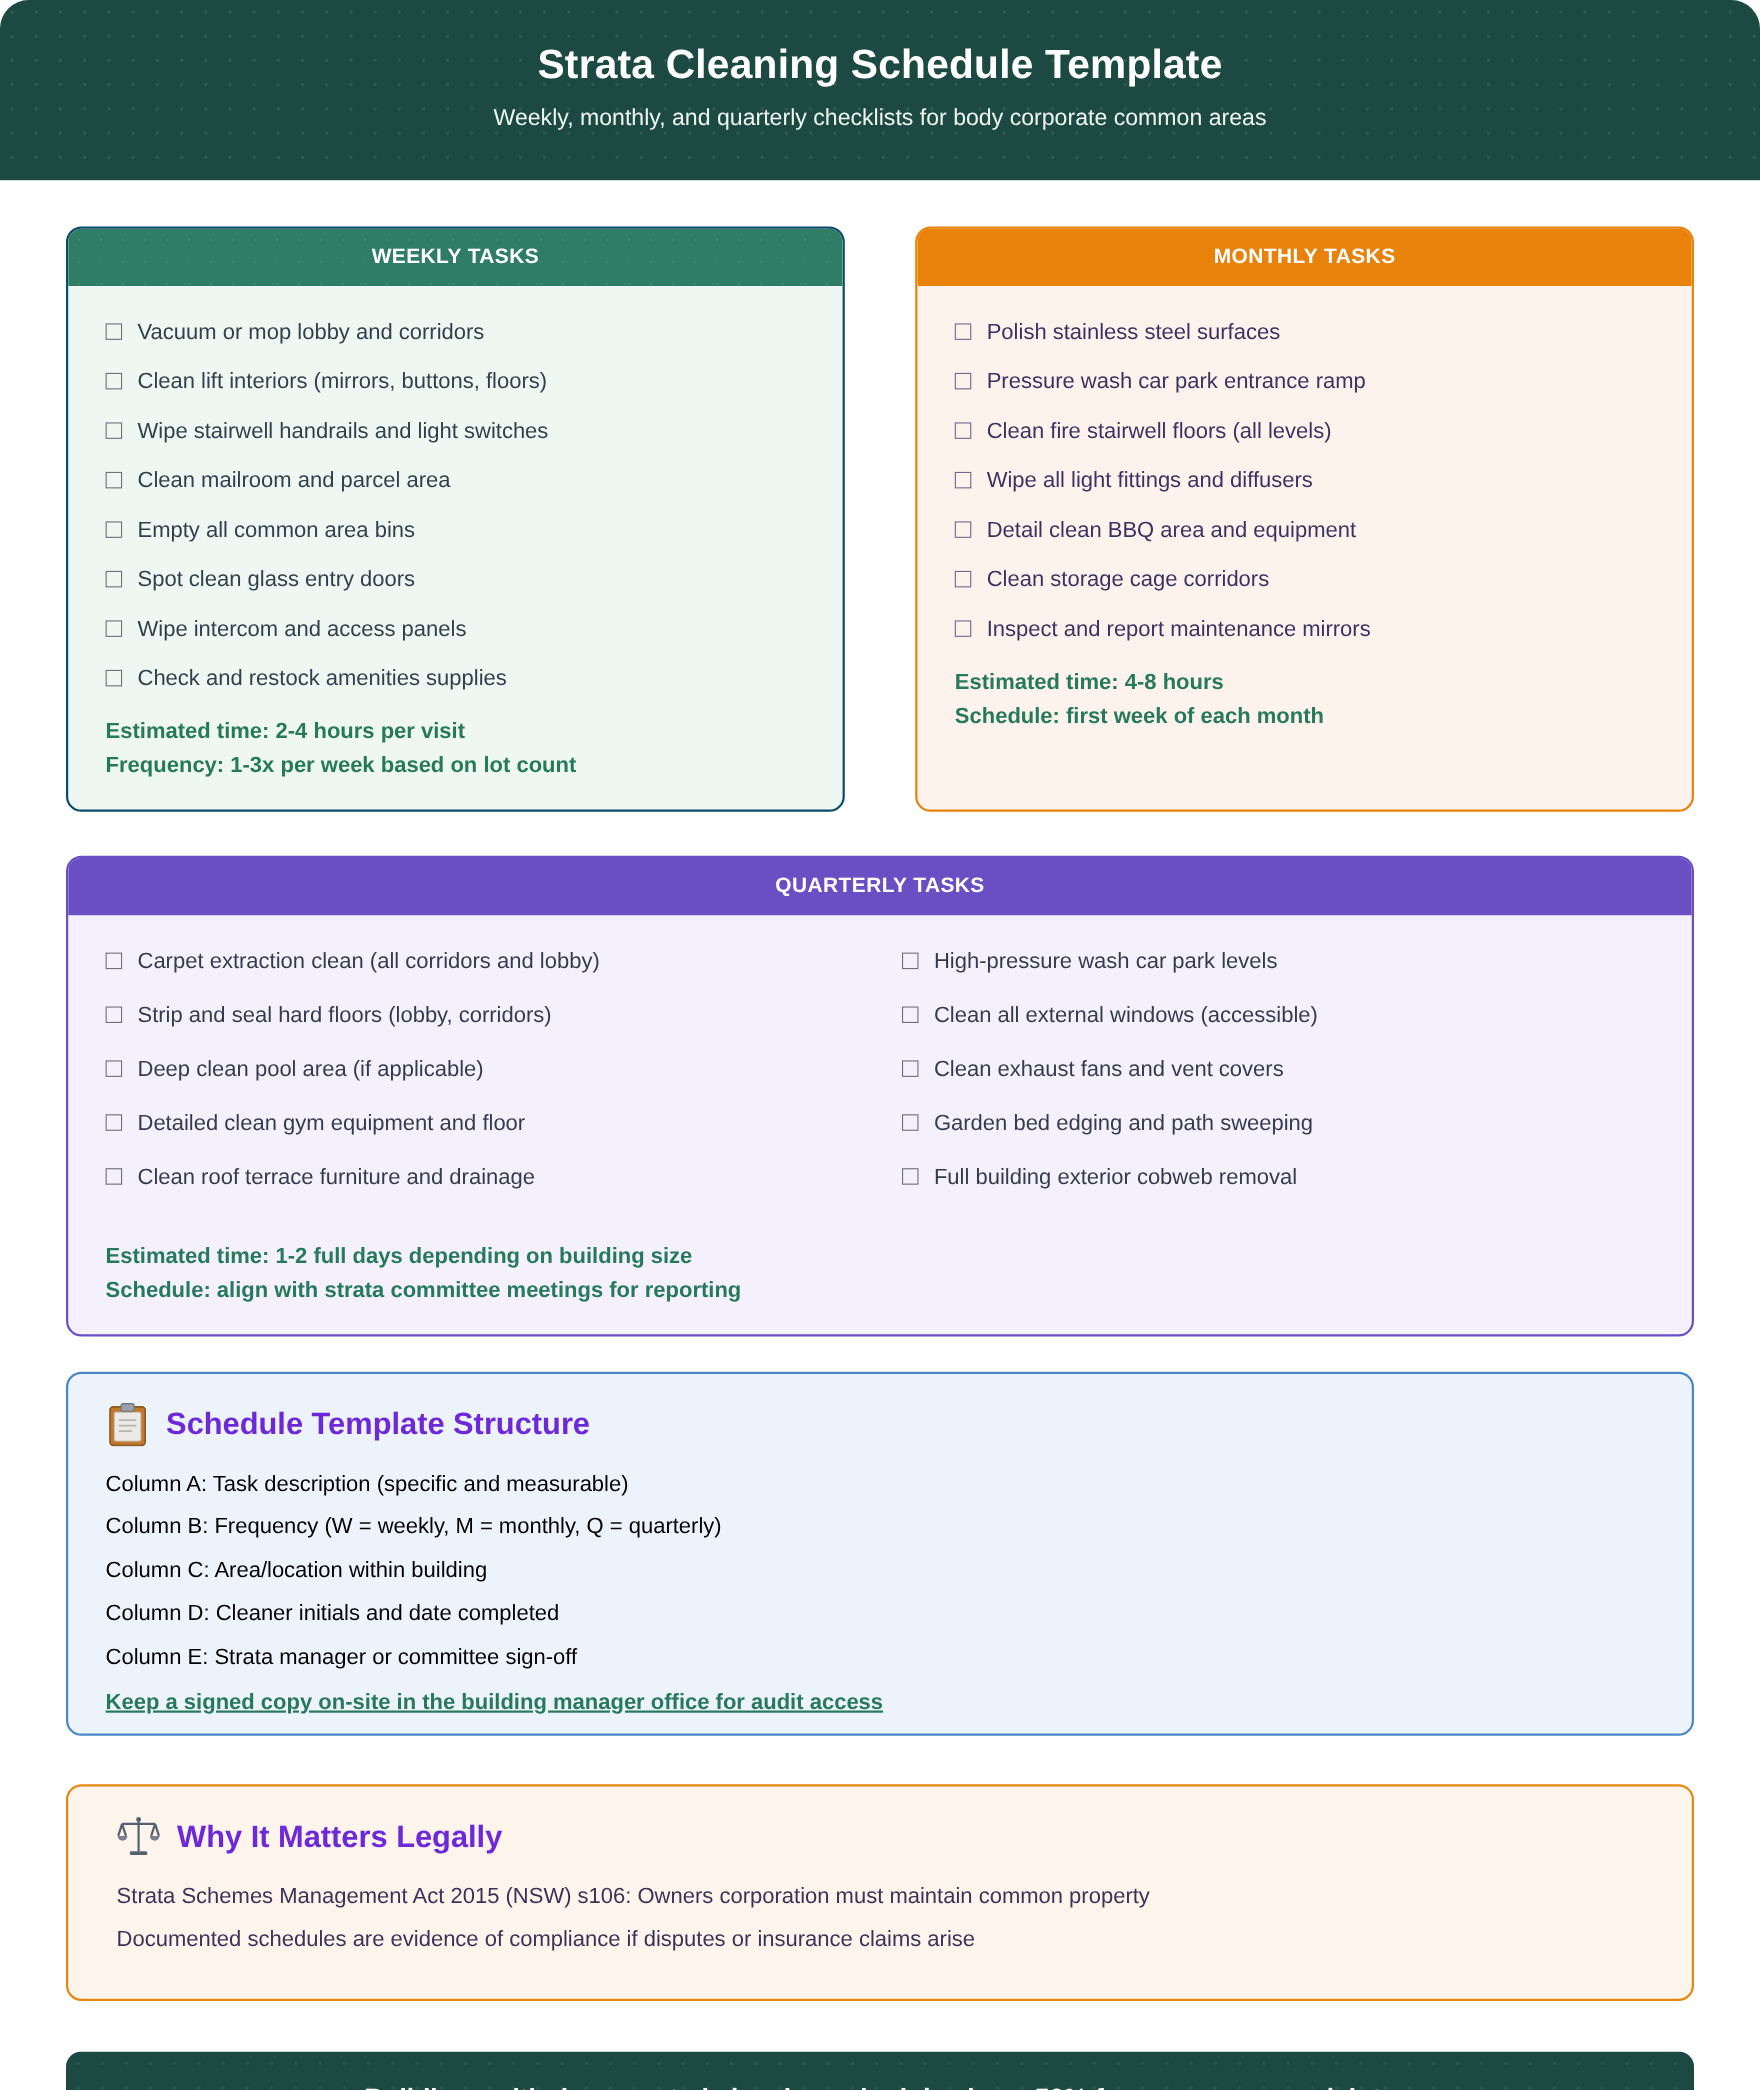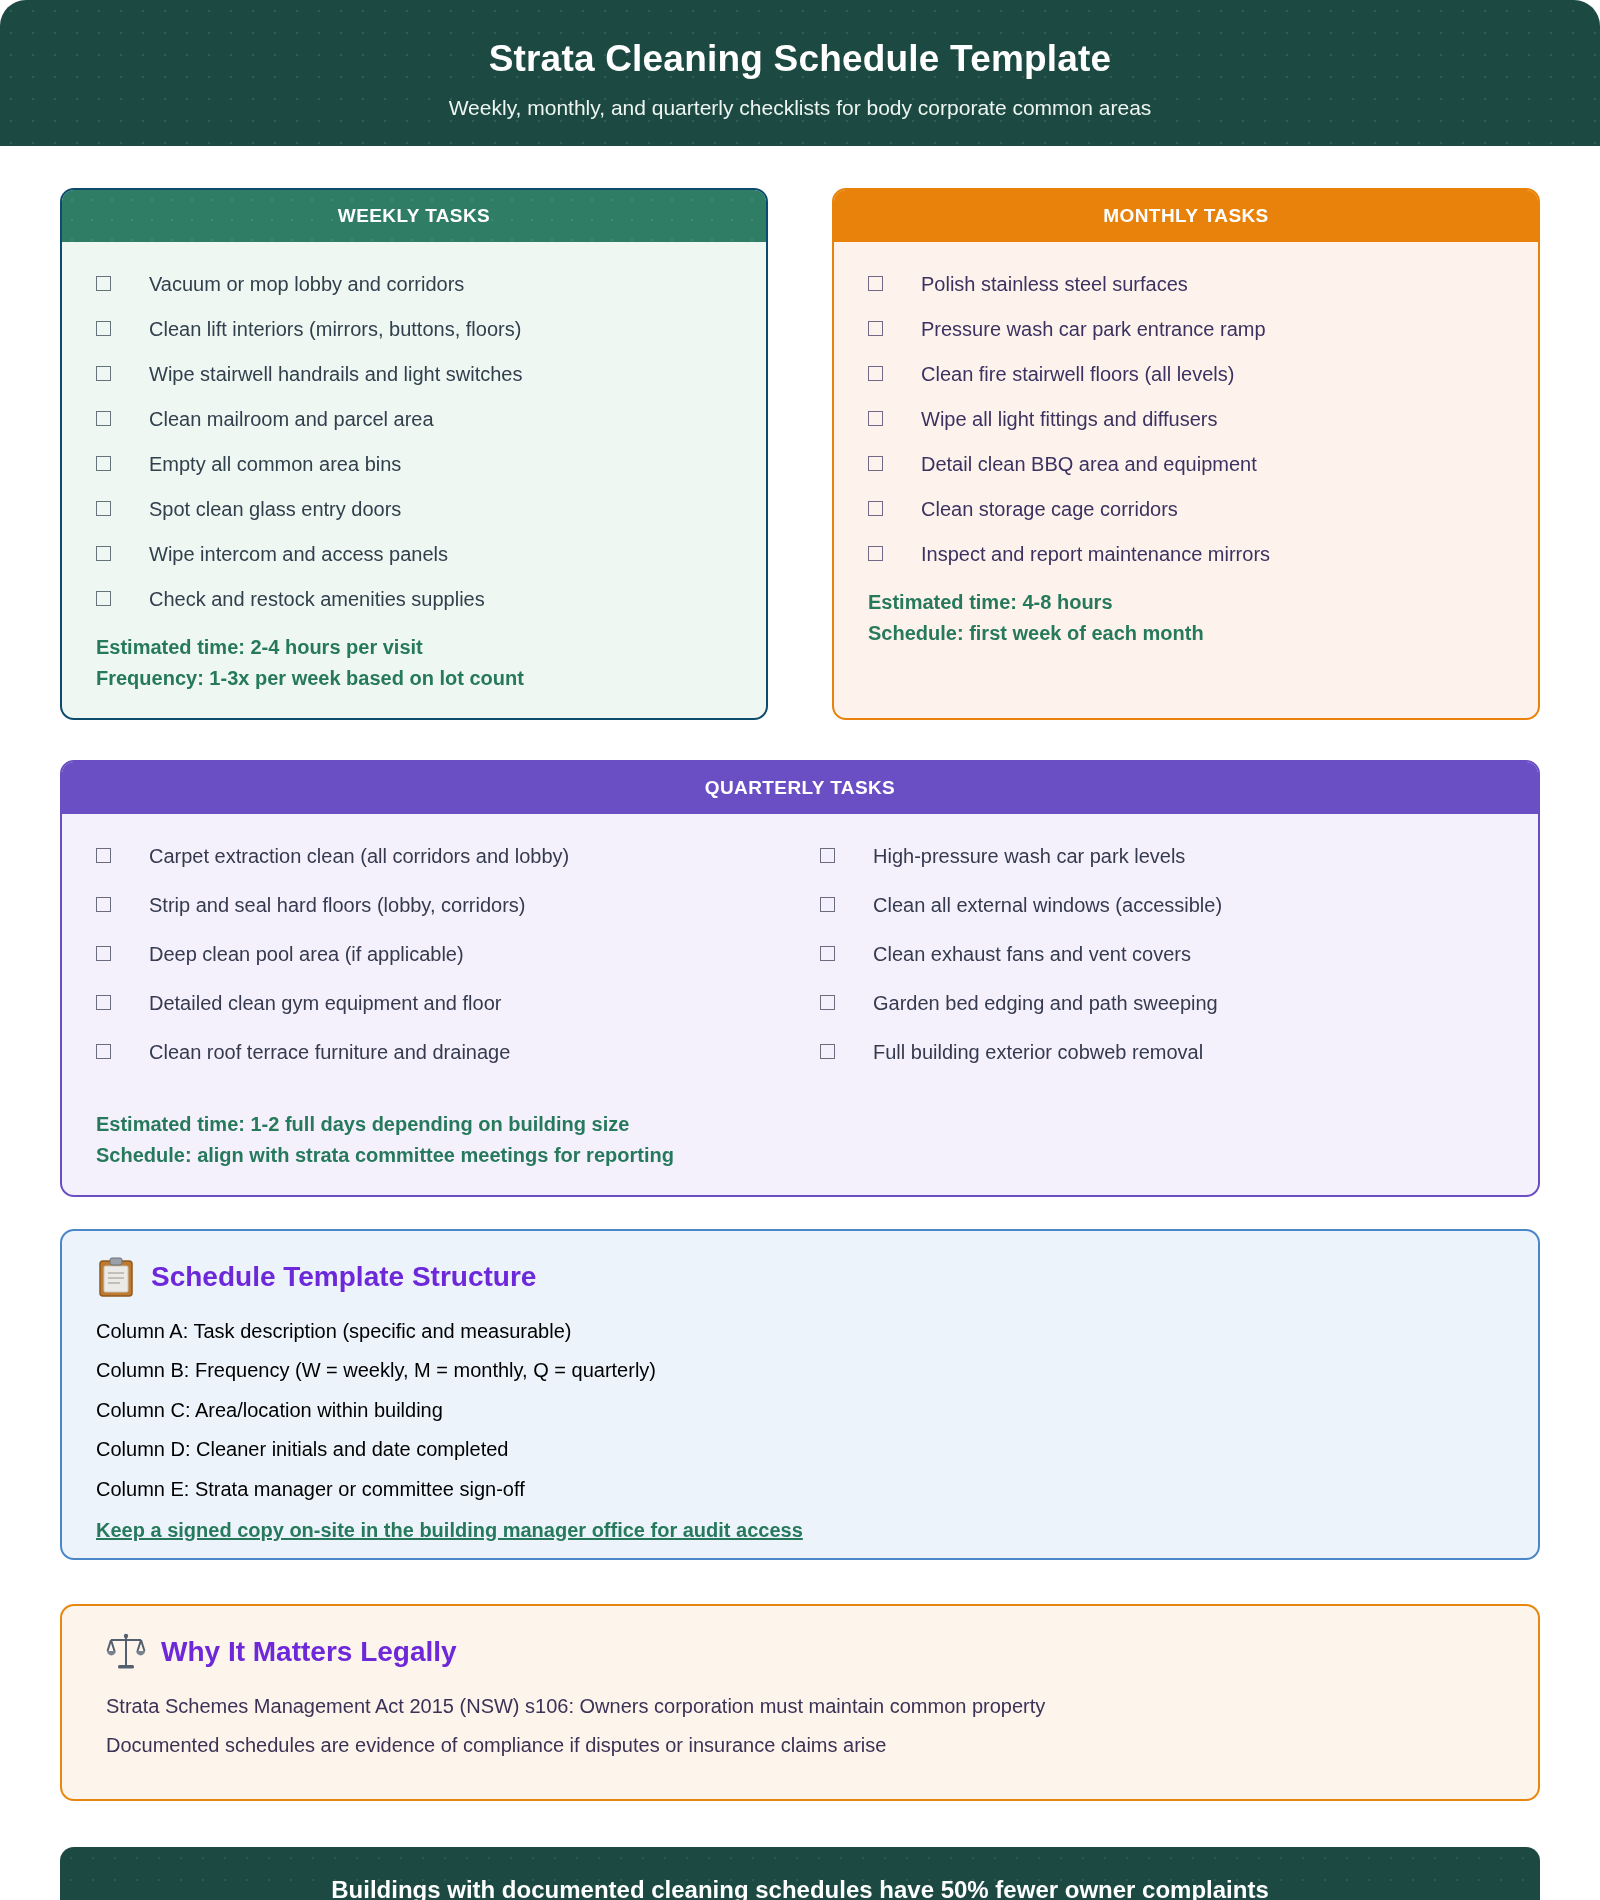--- a/index.html
+++ b/index.html
@@ -16,21 +16,21 @@
     background: #ffffff;
     border-radius: 26px;
   }
   
   .hero {
     background-color: #1c4a42;
     background-image: radial-gradient(rgba(255,255,255,0.10) 1.2px, transparent 1.4px);
     background-size: 22px 22px;
     border-radius: 26px 26px 0 0;
     text-align: center;
-    padding: 38px 40px 26px;
+    padding: 38px 40px 44px;
   }
   .hero h1 {
     color: #ffffff;
     font-size: 37px;
     font-weight: bold;
     margin-bottom: 16px;
     letter-spacing: .2px;
   }
   .hero .sub {
     color: #eef5f1;
@@ -66,21 +66,20 @@
   .card.quarterly{ border: 2px solid #6a4ec4; background: #f4f1fc; margin-top: 40px; }
   .card.quarterly .card-head { background: #6a4ec4; }
   
   ul.checklist { list-style: none; }
   ul.checklist li {
     display: flex;
     align-items: flex-start;
     font-size: 20px;
     line-height: 1.25;
     margin-bottom: 20px;
-    gap: 24px;
   }
   .weekly ul.checklist li   { color: #31404c; }
   .monthly ul.checklist li  { color: #3b3261; }
   .quarterly ul.checklist li{ color: #363a4f; margin-bottom: 24px; }
   .cb {
     width: 15px; height: 15px;
     border: 1.6px solid currentColor;
     opacity: .72;
     flex-shrink: 0;
     margin: 4px 14px 0 0;

